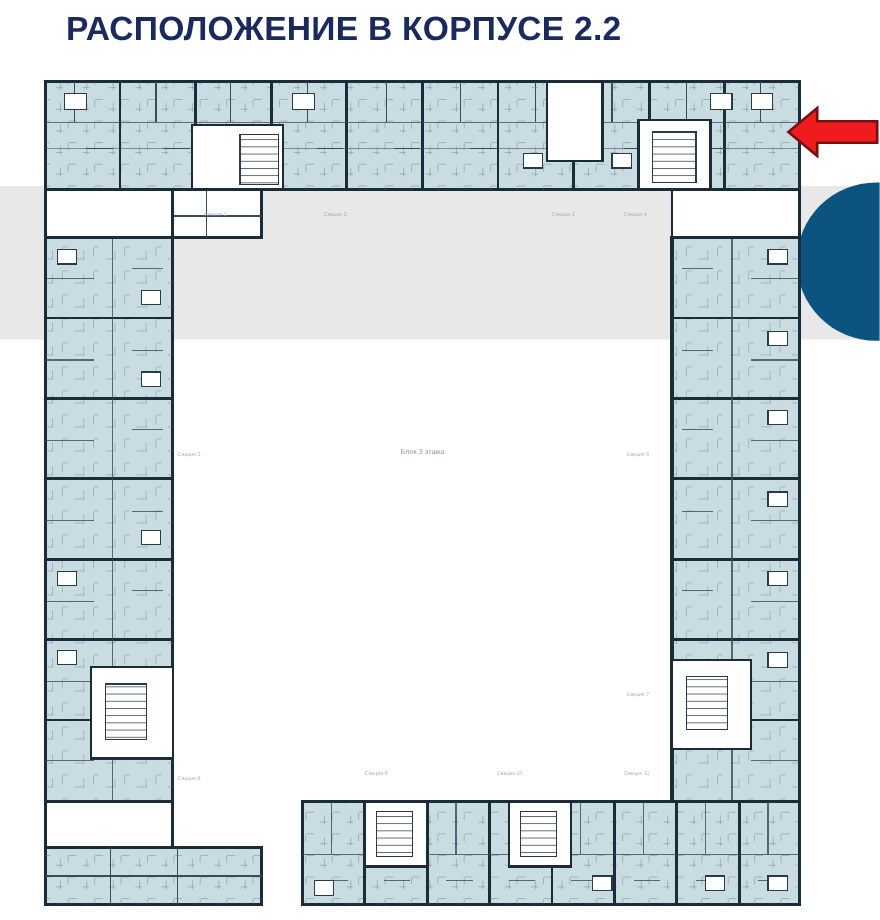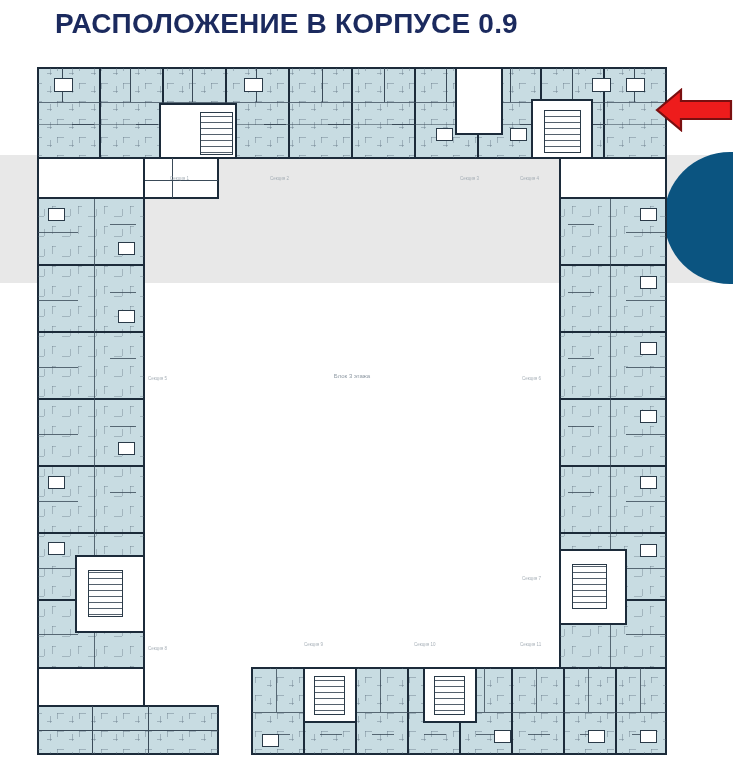--- a/index.html
+++ b/index.html
@@ -36,21 +36,21 @@
   #plan{
     position:absolute;left:32px;top:62px;width:640px;height:697px;
   }
   #plan svg{display:block;width:100%;height:100%;}
 </style>
 </head>
 <body>
 
 <div id="page">
 
-  <div id="title">РАСПОЛОЖЕНИЕ В КОРПУСЕ 0.9</div>
+  <div id="title">РАСПОЛОЖЕНИЕ В КОРПУСЕ 2.2</div>
 
   <div id="gray-band"></div>
 
   <div id="teal-circle"></div>
 
   <div id="plan">
     <svg viewBox="0 0 640 697" xmlns="http://www.w3.org/2000/svg" shape-rendering="crispEdges">
       <defs>
 
         <pattern id="detail" width="22" height="18" patternUnits="userSpaceOnUse">

